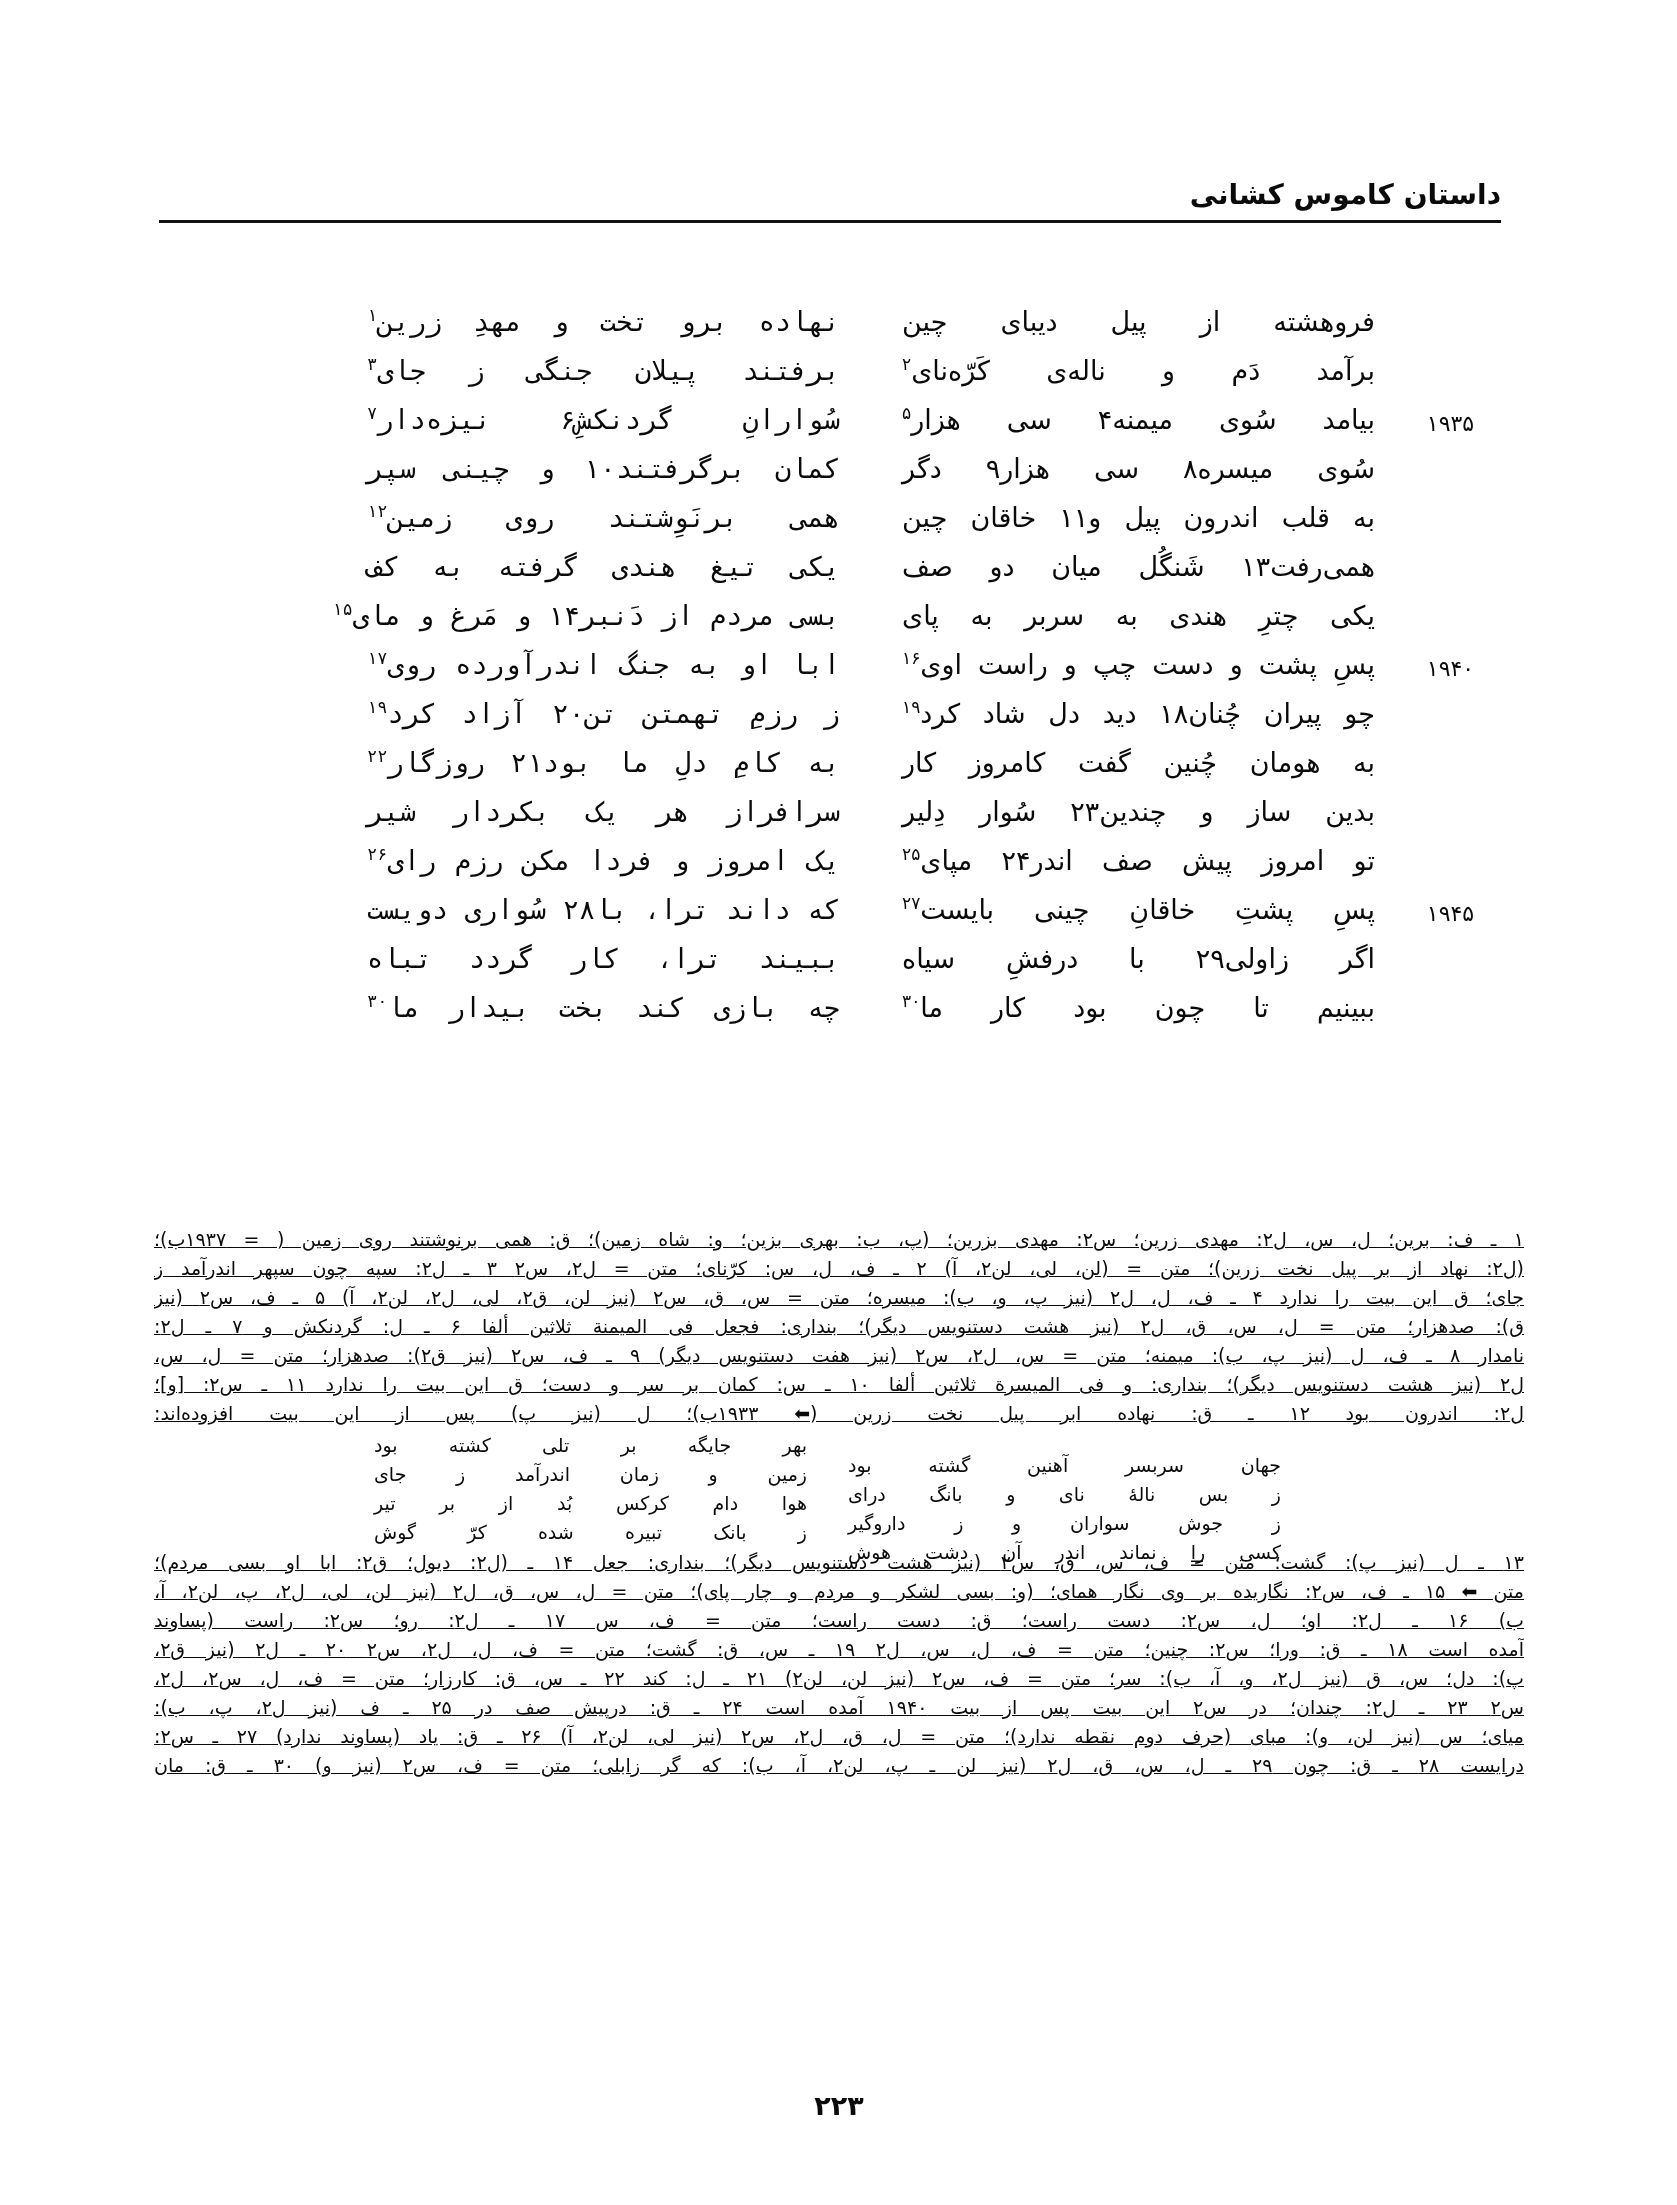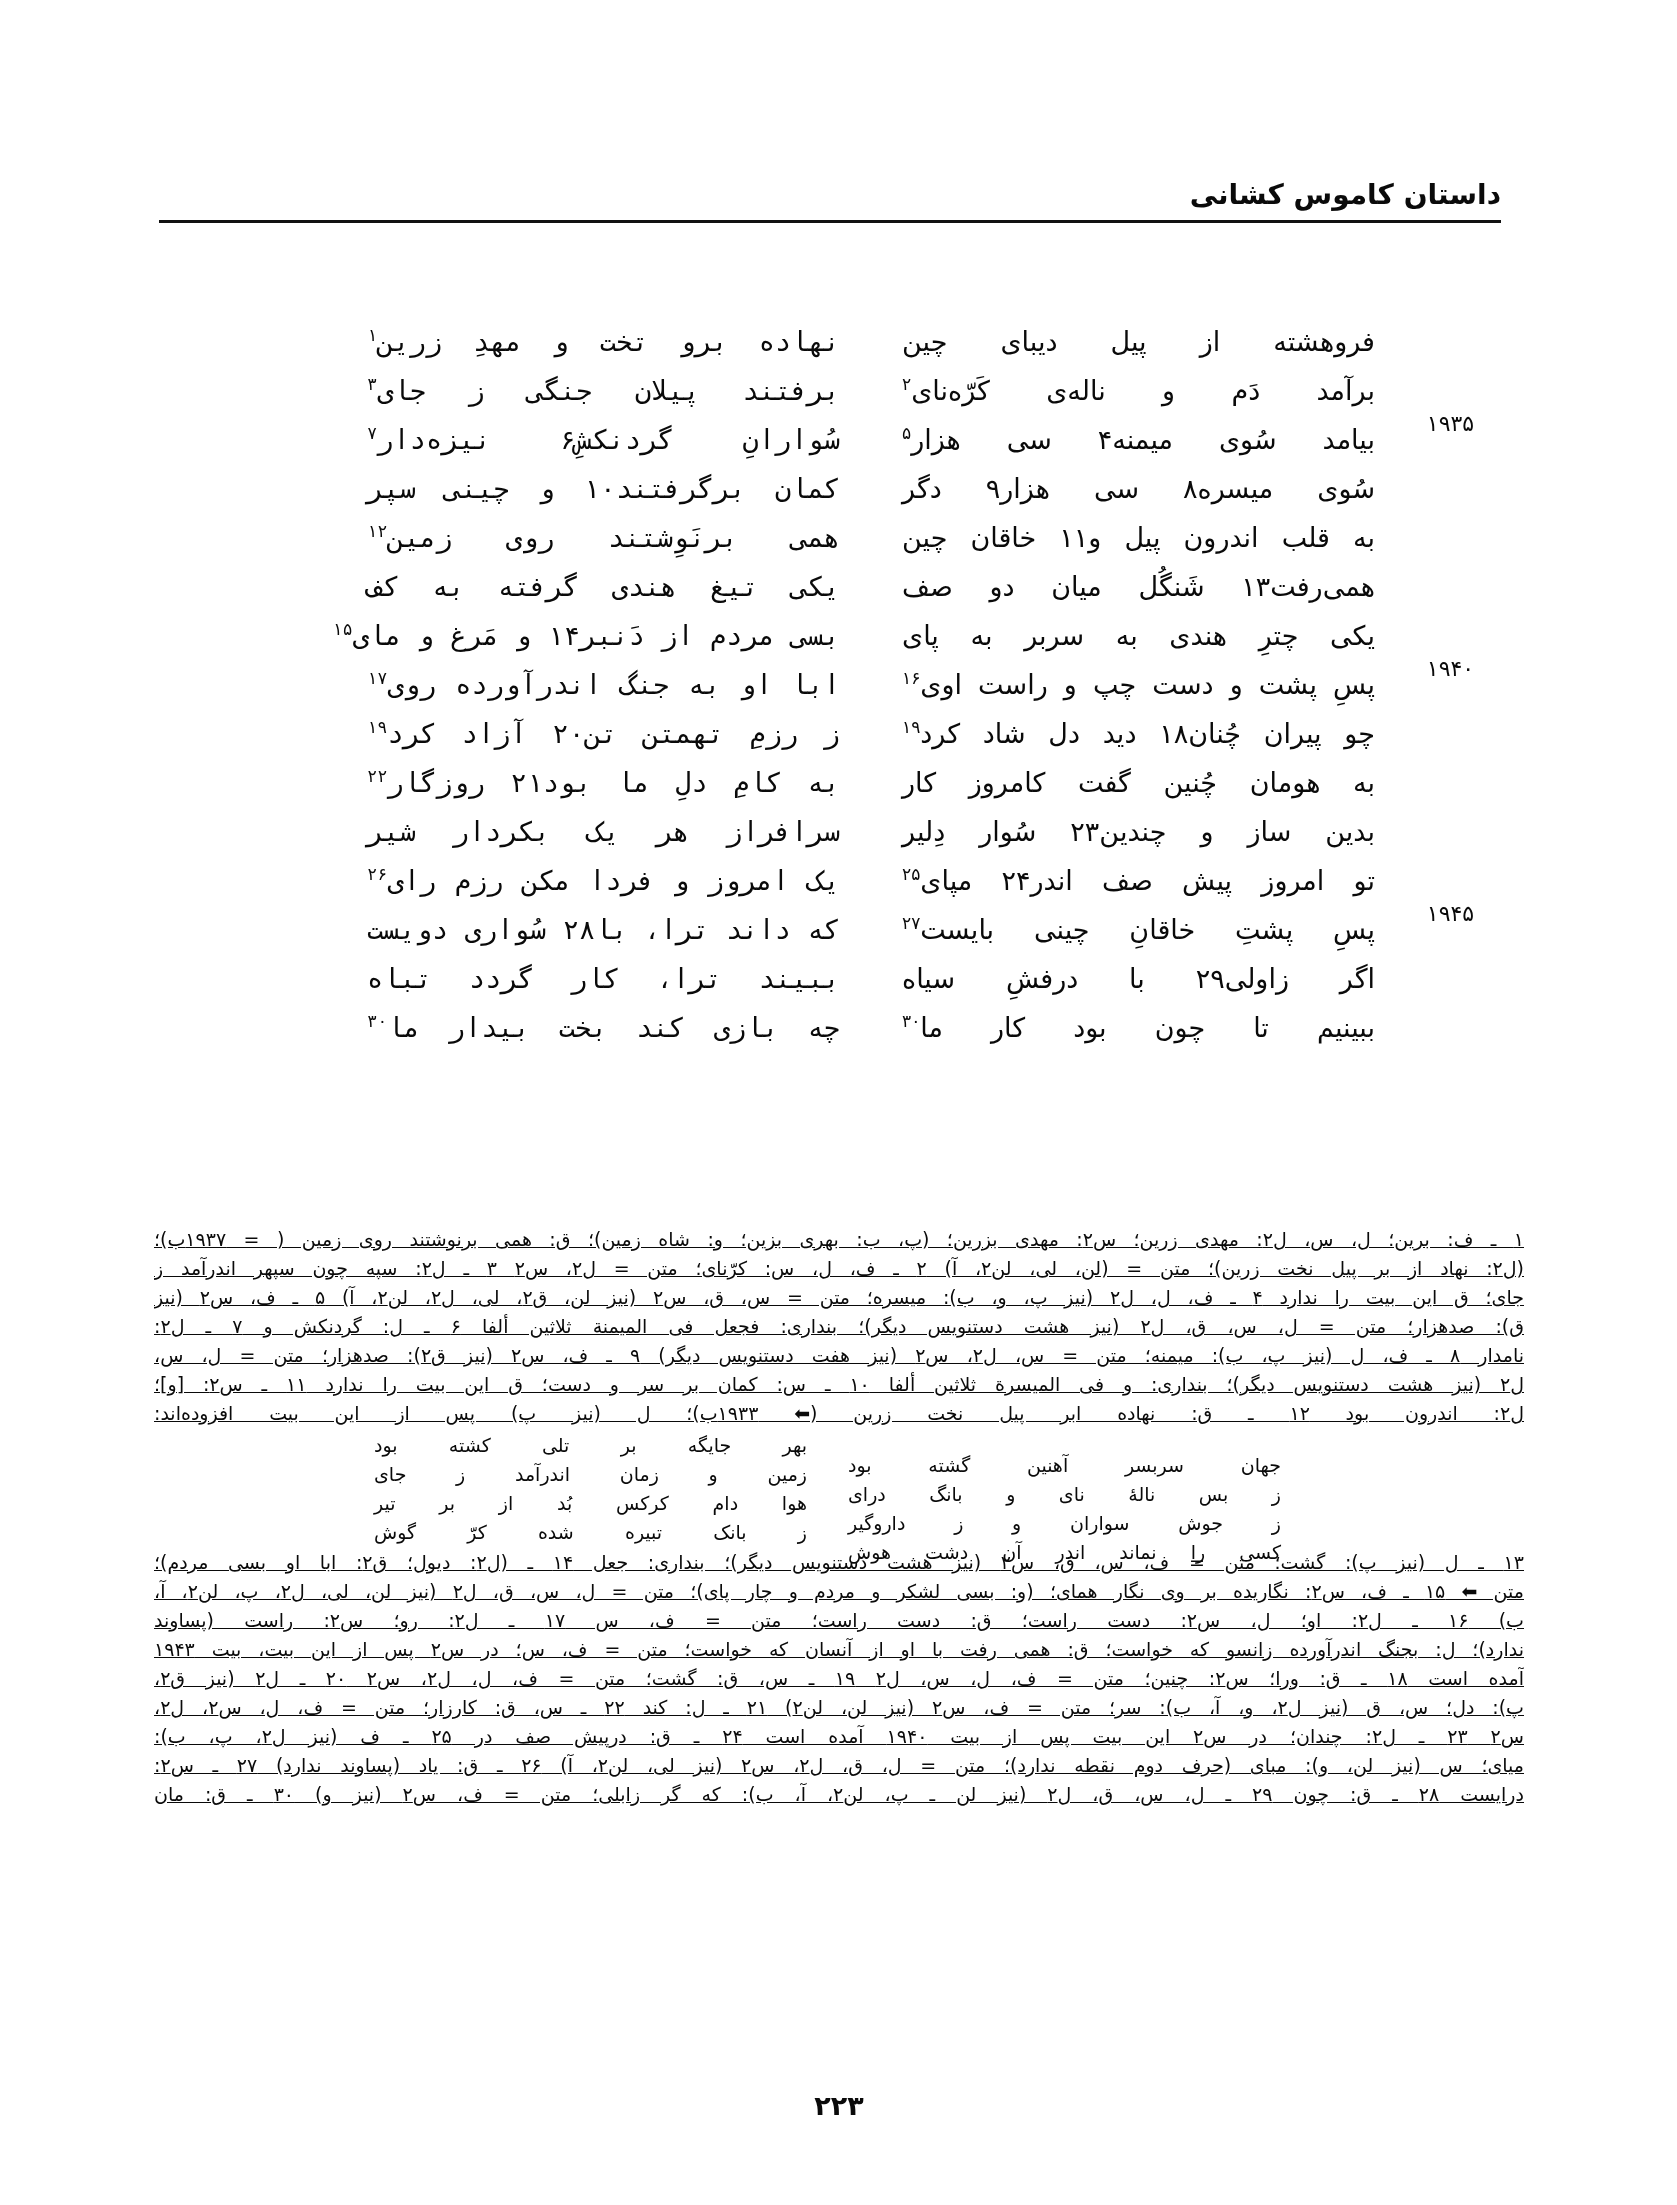--- a/index.html
+++ b/index.html
@@ -71,21 +71,20 @@
     font-size: 27px;
     line-height: 1.15;
     white-space: nowrap;
     text-align: justify;
     text-align-last: justify;
     direction: rtl;
   }
   .hemi-right {
     width: 473px;
     margin-right: 126px;
-    margin-top: 20px;
   }
   .hemi-left {
     width: 473px;
     margin-right: 62px;
     font-family: Liberation Mono, monospace;
   }
   .sup {
     font-size: 17px;
     vertical-align: super;
     letter-spacing: 0;
@@ -258,21 +257,20 @@
           <div class="q-hemi q-left">هوا دام کرکس بُد از بر تیر</div>
         </div>
         <div class="quote-couplet">
           <div class="q-hemi q-right">کسی را نماند اندر آن دشت هوش</div>
           <div class="q-hemi q-left">ز بانک تبیره شده کرّ گوش</div>
         </div>
       </div>
       <div class="app-line plain">۱۳ ـ ل (نیز پ): گشت؛ متن = ف، س، ق، س‌۲ (نیز هشت دستنویس دیگر)؛ بنداری: جعل        ۱۴ ـ (ل‌۲: دیول؛ ق‌۲: ابا او بسی مردم)؛</div>
       <div class="app-line plain">متن ⬅        ۱۵ ـ ف، س‌۲: نگاریده بر وی نگار همای؛ (و: بسی لشکر و مردم و چار پای)؛ متن = ل، س، ق، ل‌۲ (نیز لن، لی، ل‌۲، پ، لن‌۲، آ،</div>
       <div class="app-line plain">ب)        ۱۶ ـ ل‌۲: او؛ ل، س‌۲: دست راست؛ ق: دست راست؛ متن = ف، س        ۱۷ ـ ل‌۲: رو؛ س‌۲: راست (پساوند</div>
-      <div class="app-line plain">ندارد)؛ ل: بجنگ اندرآورده زانسو که خواست؛ ق: همی رفت با او از آنسان که خواست؛ متن = ف، س؛ در س‌۲ پس از این بیت، بیت ۱۹۴۳</div>
       <div class="app-line plain">آمده است        ۱۸ ـ ق: ورا؛ س‌۲: چنین؛ متن = ف، ل، س، ل‌۲        ۱۹ ـ س، ق: گشت؛ متن = ف، ل، ل‌۲، س‌۲        ۲۰ ـ ل‌۲ (نیز ق‌۲،</div>
       <div class="app-line plain">پ): دل؛ س، ق (نیز ل‌۲، و، آ، ب): سر؛ متن = ف، س‌۲ (نیز لن، لن‌۲)        ۲۱ ـ ل: کند        ۲۲ ـ س، ق: کارزار؛ متن = ف، ل، س‌۲، ل‌۲،</div>
       <div class="app-line plain">س‌۲        ۲۳ ـ ل‌۲: چندان؛ در س‌۲ این بیت پس از بیت ۱۹۴۰ آمده است        ۲۴ ـ ق: درپیش صف در        ۲۵ ـ ف (نیز ل‌۲، پ، ب):</div>
       <div class="app-line plain">میای؛ س (نیز لن، و): مبای (حرف دوم نقطه ندارد)؛ متن = ل، ق، ل‌۲، س‌۲ (نیز لی، لن‌۲، آ)        ۲۶ ـ ق: یاد (پساوند ندارد)        ۲۷ ـ س‌۲:</div>
       <div class="app-line plain">درایست        ۲۸ ـ ق: چون        ۲۹ ـ ل، س، ق، ل‌۲ (نیز لن ـ پ، لن‌۲، آ، ب): که گر زابلی؛ متن = ف، س‌۲ (نیز و)        ۳۰ ـ ق: مان</div>
     </div>
 
   <div class="folio">۲۲۳</div>
 
 </div>

